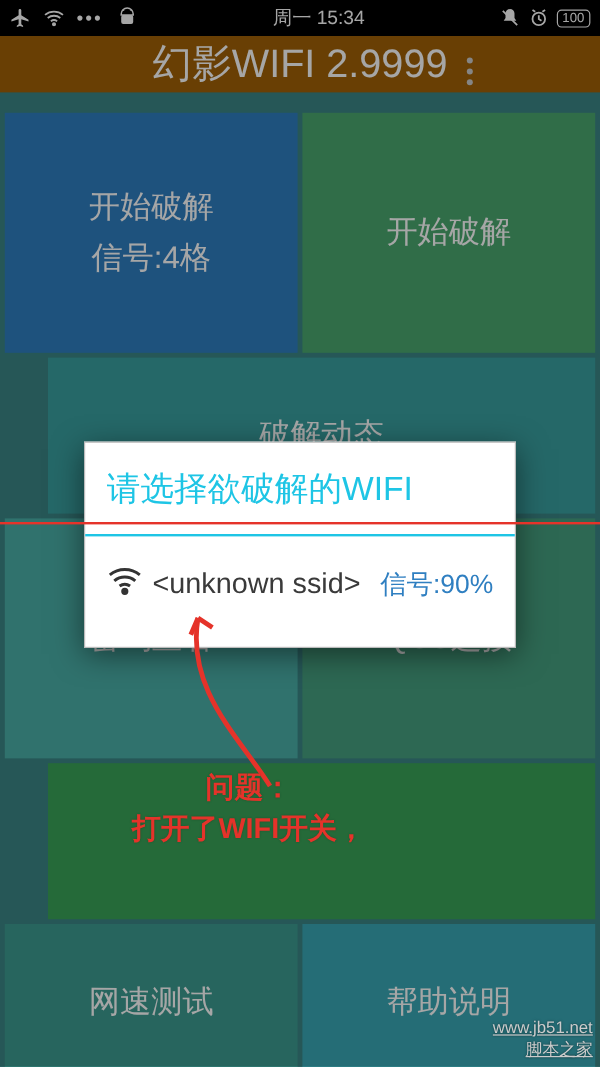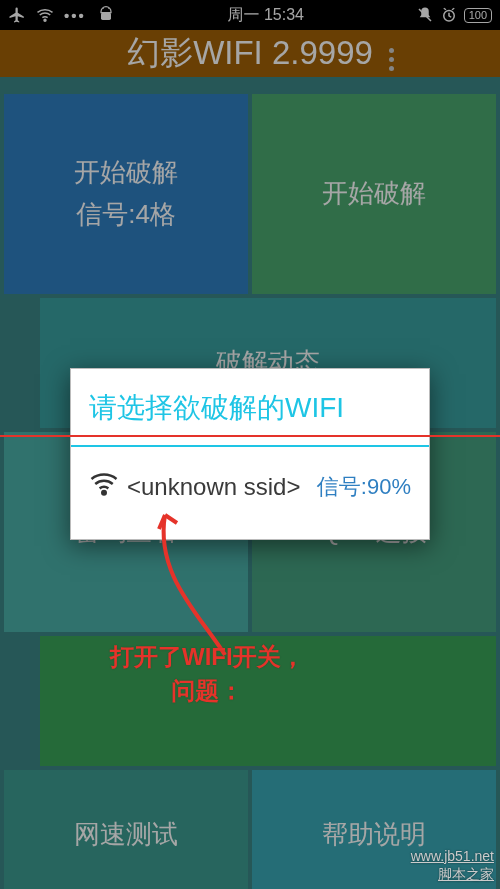--- a/index.html
+++ b/index.html
@@ -182,20 +182,20 @@
 </div>
 
 <div class="red-hline"></div>
 
 <svg class="arrow" viewBox="0 0 100 155">
   <path d="M20 10 C 10 70, 55 110, 80 150" stroke="#e5332a" stroke-width="4" fill="none"></path>
   <path d="M20 10 L14 24 M20 10 L32 18" stroke="#e5332a" stroke-width="4" fill="none"></path>
 </svg>
 
 <div class="annotation">
+  <div style="text-align:center">问题：</div>
   <div>打开了WIFI开关，</div>
-  <div style="text-align:center">问题：</div>
 </div>
 
 <div class="watermark">
   <div>www.jb51.net</div>
   <div>脚本之家</div>
 </div>
 
 </body></html>

